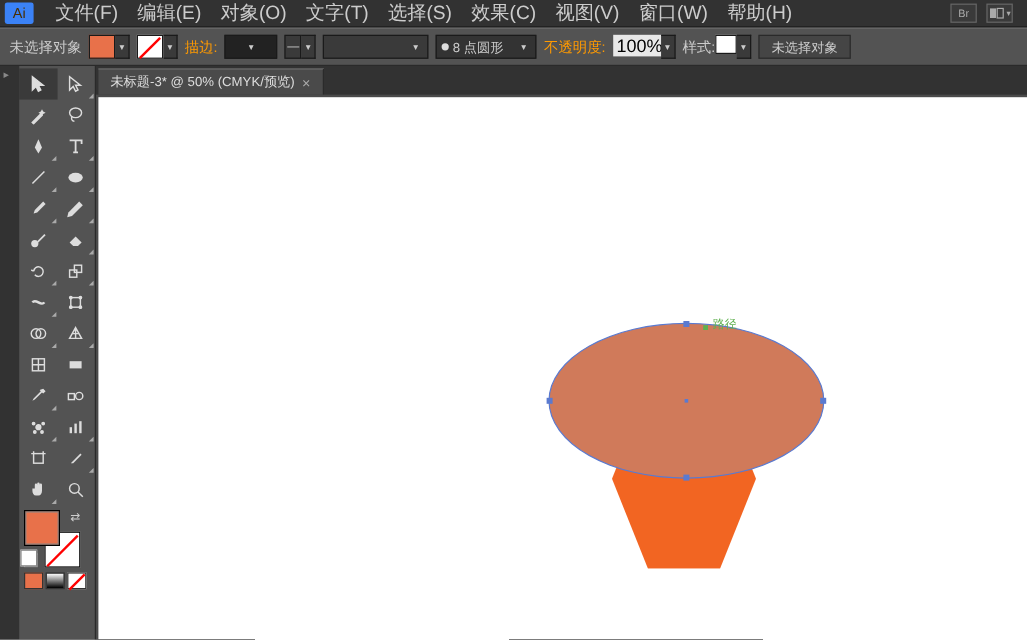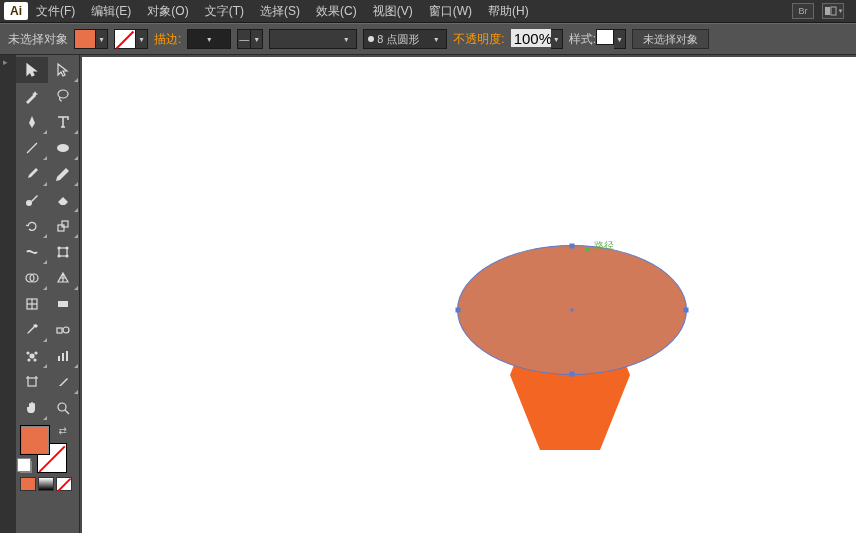--- a/index.html
+++ b/index.html
@@ -1,19 +1,19 @@
 <!DOCTYPE html>
 <html><head>
 <meta charset="utf-8">
 <style>
 *{margin:0;padding:0;box-sizing:border-box;font-family:"Microsoft YaHei",Arial,sans-serif;font-size:11px;user-select:none}
 body{background:#323232;width:856px;height:533px;overflow:hidden;position:relative}
 .menubar{height:23px;background:#323232;display:flex;align-items:center;padding-left:4px;border-bottom:1px solid #1a1a1a}
-.app-icon{width:24px;height:18px;background:#ffffff;color:#4a2f00;font-weight:bold;font-size:12px;display:flex;align-items:center;justify-content:center;border-radius:2px}
-.menu-item{color:#ccc;padding:0 8px;cursor:pointer;font-size:12px}
+.app-icon{width:24px;height:18px;background:#3b82f6;color:#4a2f00;font-weight:normal;font-size:12px;display:flex;align-items:center;justify-content:center;margin-right:10px;border-radius:2px}
+.menu-item{color:#ccc;padding:0 8px;cursor:pointer;font-size:16px}
 .mb-right{margin-left:auto;display:flex;gap:8px;padding-right:12px}
 .mb-btn{width:22px;height:16px;border:1px solid #666;background:#3a3a3a;display:flex;align-items:center;justify-content:center;color:#aaa;font-size:9px}
 .control-bar{height:32px;background:#535353;display:flex;align-items:center;padding:0 8px;border-top:1px solid #6a6a6a;border-bottom:1px solid #2a2a2a;gap:6px}
 .cb-label{color:#ccc;font-size:12px}
 .cb-label.orange{color:#ff9a00}
 .swatch{width:22px;height:20px;border:1px solid #1a1a1a;background:#e8714a;display:flex;align-items:center;justify-content:center}
 .swatch-dd{width:12px;height:20px;background:#3a3a3a;border:1px solid #1a1a1a;border-left:none;display:flex;align-items:center;justify-content:center;color:#ccc;font-size:8px}
 .no-stroke{width:22px;height:20px;border:1px solid #1a1a1a;background:#fff;position:relative}
 .no-stroke:after{content:"";position:absolute;width:120%;height:2px;background:red;top:50%;left:-10%;transform:rotate(-45deg)}
 .dd-field{height:20px;background:#3a3a3a;border:1px solid #1a1a1a;display:flex;align-items:center;color:#ccc;padding:0 4px;font-size:10px}
@@ -354,20 +354,26 @@
     <div class="mode-row">
       <div class="mode-sw" style="background:#e8714a"></div>
       <div class="mode-sw" style="background:linear-gradient(#fff,#000)"></div>
       <div class="mode-sw" style="background:#fff;position:relative">
           <span style="position:absolute;width:130%;height:1.5px;background:red;top:50%;left:-15%;transform:rotate(-45deg)"></span>
         </div>
     </div>
   </div>
 
   <div class="workspace">
+    <div class="tab-bar">
+      <div class="doc-tab">
+        <span>未标题-3* @ 50% (CMYK/预览)</span>
+        <span class="tab-close">×</span>
+      </div>
+    </div>
     <div class="canvas-area">
       <div class="artboard">
         <div class="hexagon"></div>
         <div class="ellipse">
           <div class="anchor a1"></div>
           <div class="anchor a2"></div>
           <div class="anchor a3"></div>
           <div class="anchor a4"></div>
           <div class="center-pt"></div>
         </div>

